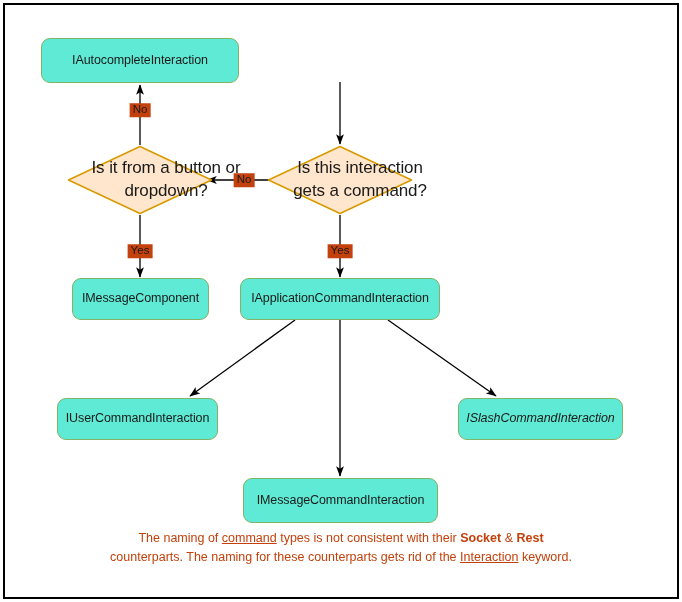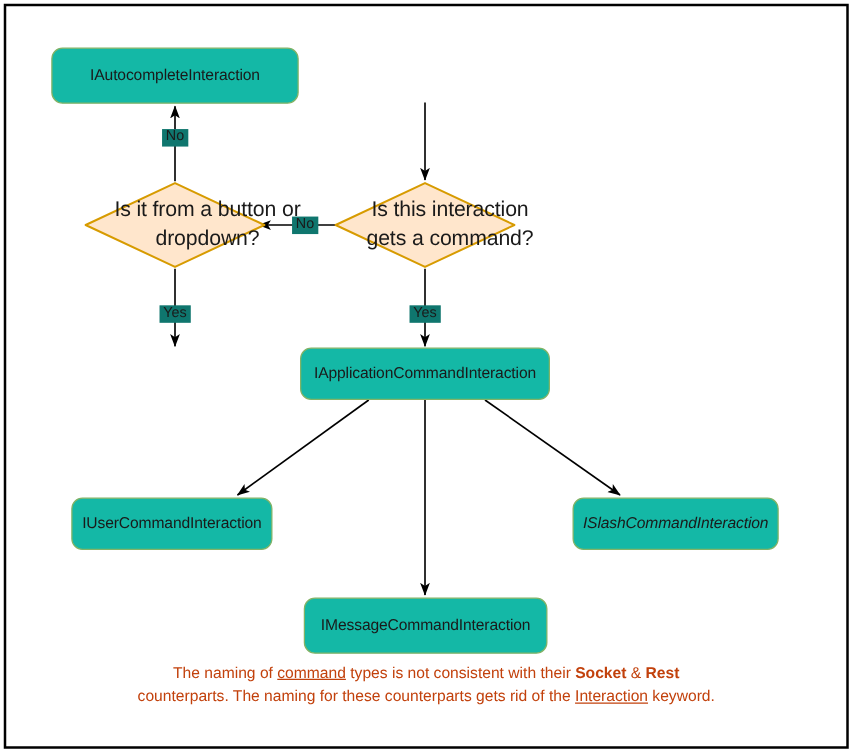--- a/index.html
+++ b/index.html
@@ -40,21 +40,21 @@
   
   .node {
     position: absolute;
     box-sizing: border-box;
     display: flex;
     align-items: center;
     justify-content: center;
     text-align: center;
   }
   .box {
-    background: #14b8a6;
+    background: #5eead4;
     border: 1px solid #82b366;
     border-radius: 9px;
     color: #1a1a1a;
     font-size: 12.5px;
     line-height: 1.25;
     letter-spacing: -0.1px;
   }
   .diamond-wrap {
     position: absolute;
   }
@@ -77,21 +77,21 @@
     color: #1a1a1a;
     font-size: 17px;
     line-height: 1.33;
     letter-spacing: -0.1px;
     pointer-events: none;
   }
 
   
   .edge-label {
     position: absolute;
-    background: #0f766e;
+    background: #c2410c;
     color: #1a1a1a;
     font-size: 11.5px;
     line-height: 1;
     padding: 1px 3px;
     transform: translate(-50%, -50%);
     white-space: nowrap;
   }
 
   
   #caption {
@@ -150,20 +150,23 @@
     <div class="diamond-label" style="padding:0 26px;">Is it from a button or dropdown?</div>
   </div>
 
   <div class="diamond-wrap" style="left:265px; top:145px; width:150px; height:70px;">
     <svg width="150" height="70" viewBox="0 0 150 70" xmlns="http://www.w3.org/2000/svg">
       <path d="M75 1.5 L146.5 35 L75 68.5 L3.5 35 Z" fill="#ffe6cc" stroke="#d79b00" stroke-width="1.6" stroke-linejoin="round"></path>
     </svg>
     <div class="diamond-label" style="padding:0 20px;">Is this interaction gets a command?</div>
   </div>
 
+  <div class="node box" style="left:72px; top:278px; width:137px; height:42px;">
+    <span>IMessageComponent</span>
+  </div>
 
   <div class="node box" style="left:240px; top:278px; width:200px; height:42px;">
     <span>IApplicationCommandInteraction</span>
   </div>
 
   <div class="node box" style="left:57px; top:398px; width:161px; height:42px;">
     <span>IUserCommandInteraction</span>
   </div>
 
   <div class="node box" style="left:458px; top:398px; width:165px; height:42px;font-style:italic;">

